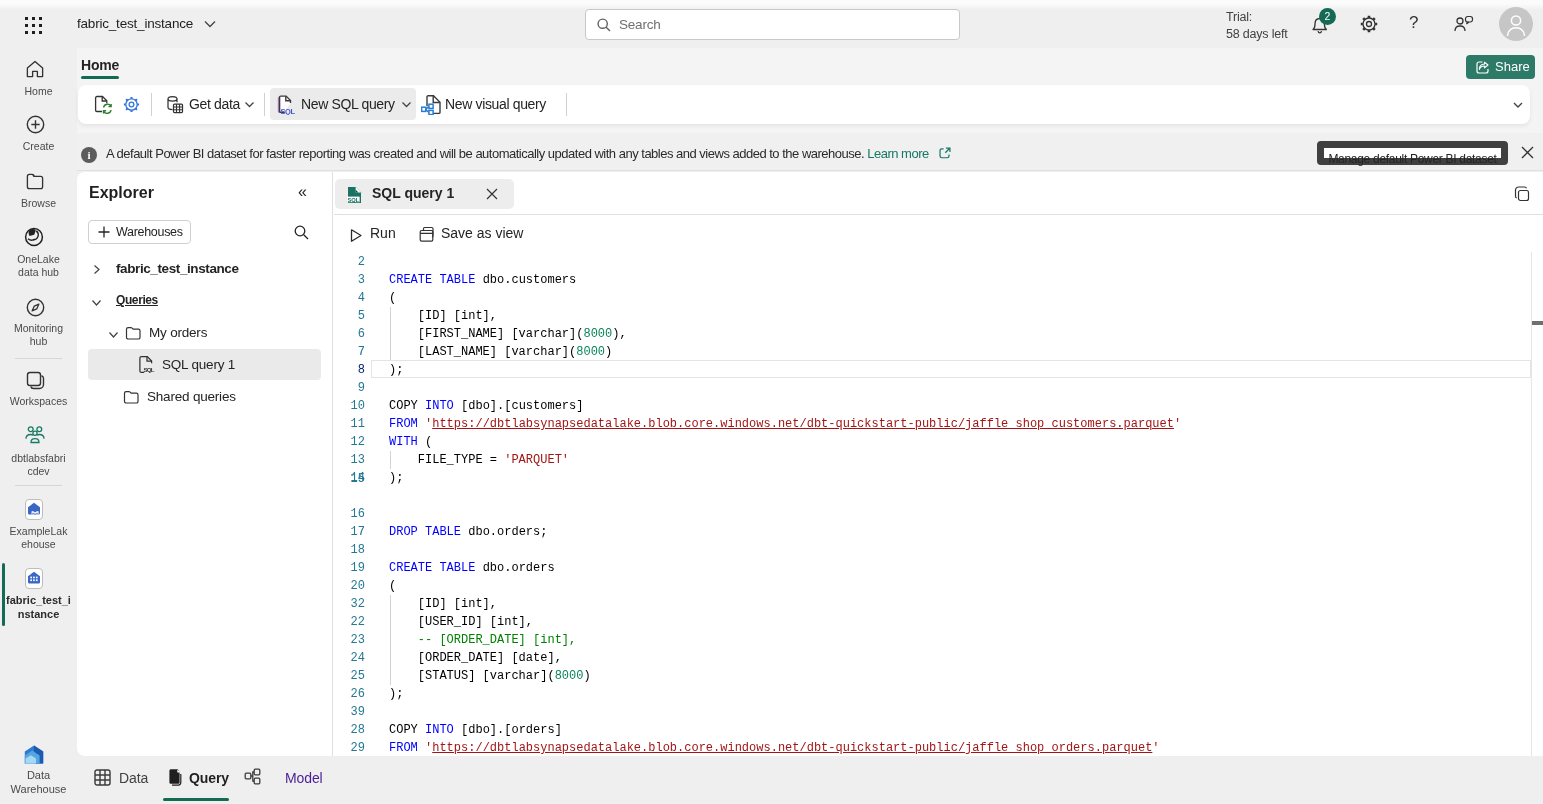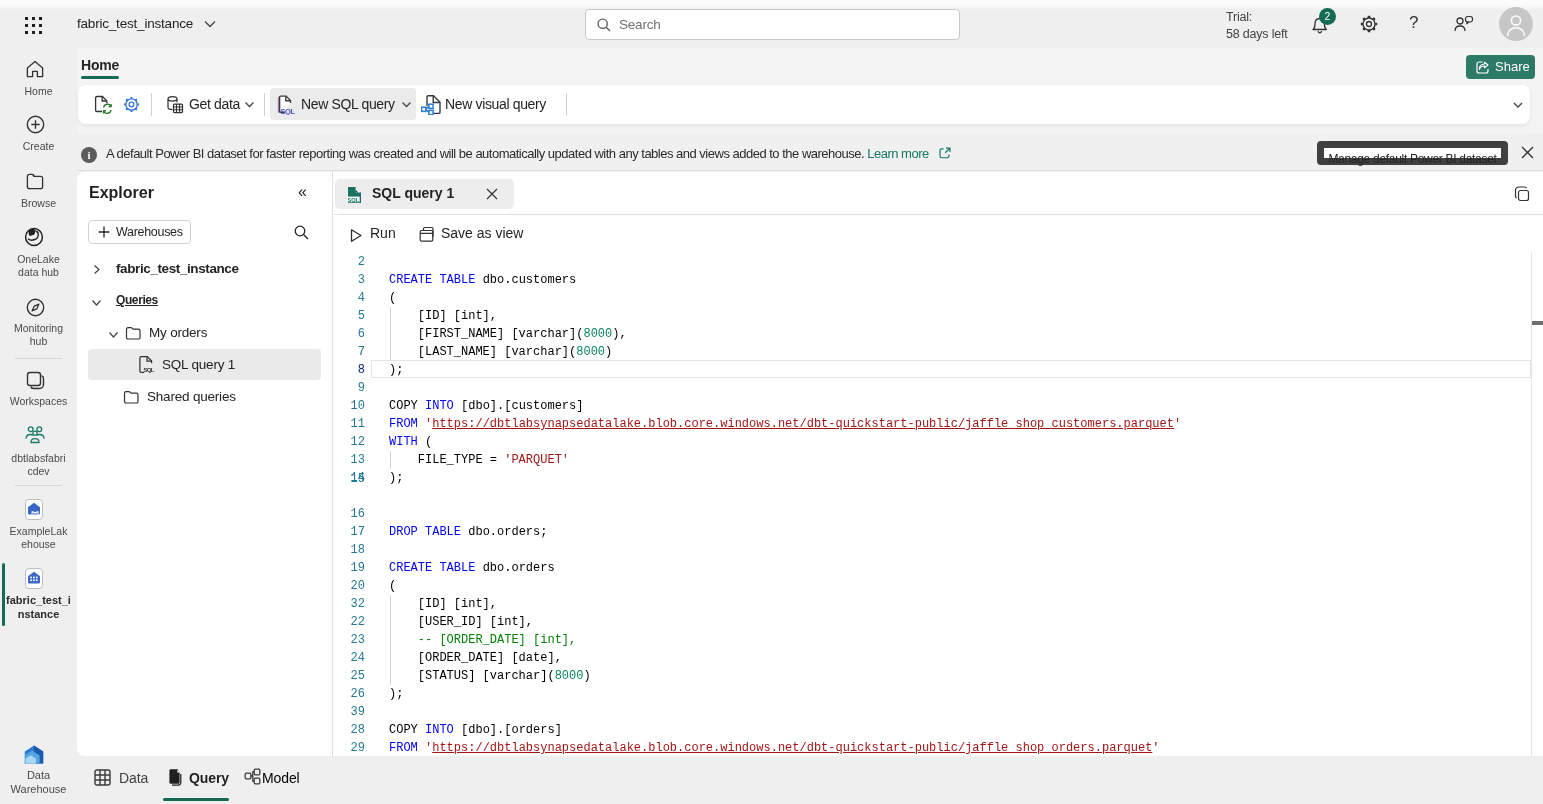--- a/index.html
+++ b/index.html
@@ -471,16 +471,16 @@
   <div class="abs" style="left:112px;top:14px;font-size:14px;font-weight:700;letter-spacing:-0.1px;color:#1f1f1f;">Query</div>
   <div class="abs" style="left:86px;top:42px;width:66px;height:3px;border-radius:2px;background:#156a53;"></div>
   <svg class="abs" style="left:167px;top:12px;" width="18" height="18" viewBox="0 0 18 18">
     <g fill="none" stroke="#3b3b3b" stroke-width="1.3">
       <rect x="1.2" y="5.2" width="5.6" height="5.6" rx="1"></rect>
       <rect x="10.2" y="1.2" width="5.6" height="5.6" rx="1"></rect>
       <rect x="10.2" y="10.2" width="5.6" height="5.6" rx="1"></rect>
       <path d="M7 8 h1.8 V4 h1.2 M8.8 8 V13 h1.2"></path>
     </g>
   </svg>
-  <div class="abs" style="left:185px;top:14px;font-size:14px;letter-spacing:-0.1px;color:#000000;">Model</div>
+  <div class="abs" style="left:208px;top:14px;font-size:14px;letter-spacing:-0.1px;color:#4c1d95;">Model</div>
 </div>
 
 </div>
 
 </body></html>

